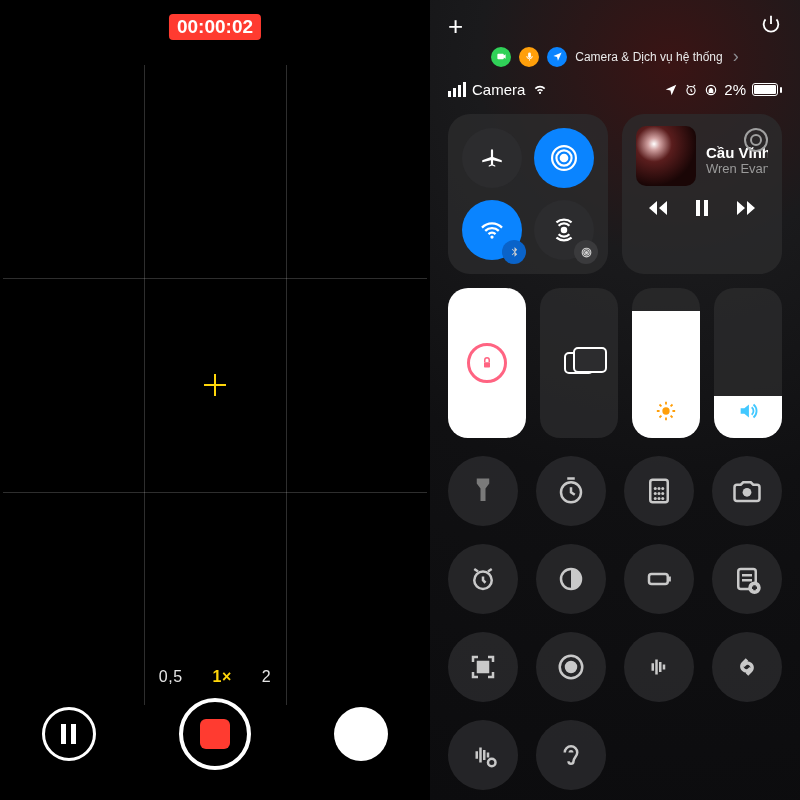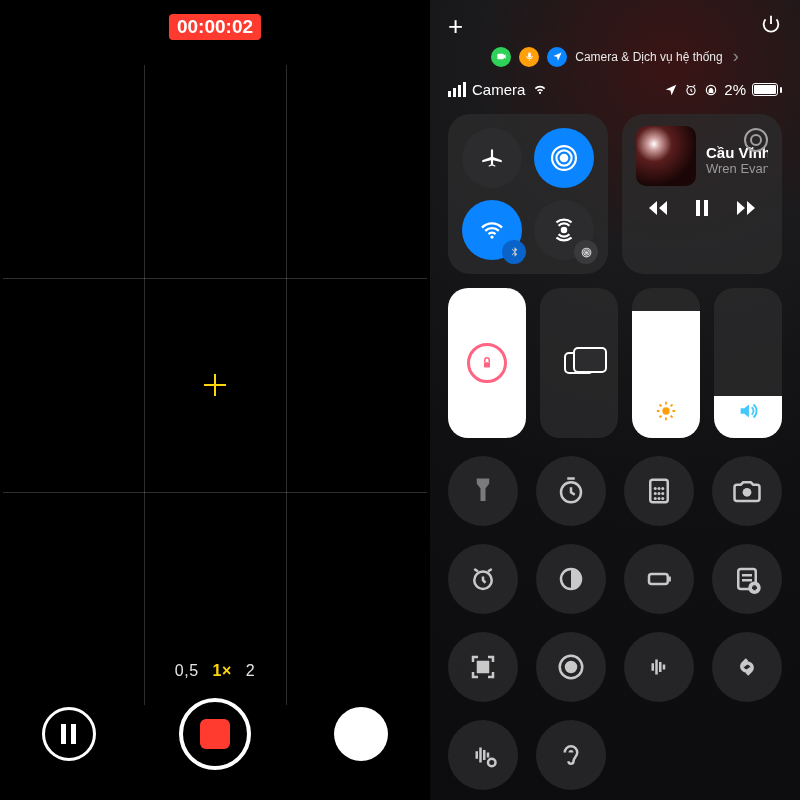--- a/index.html
+++ b/index.html
@@ -33,22 +33,22 @@
   .focus-cross {
     position: absolute; top: 50%; left: 50%;
     width: 22px; height: 22px; transform: translate(-50%,-50%);
   }
   .focus-cross::before, .focus-cross::after {
     content: ""; position: absolute; background: #ffd60a;
   }
   .focus-cross::before { left: 50%; top: 0; bottom: 0; width: 2px; transform: translateX(-50%); }
   .focus-cross::after  { top: 50%; left: 0; right: 0; height: 2px; transform: translateY(-50%); }
   .zoom-row {
-    position: absolute; left: 0; right: 0; bottom: 120px;
-    display: flex; gap: 14px; justify-content: center;
+    position: absolute; left: 0; right: 0; bottom: 114px;
+    display: flex; gap: 30px; justify-content: center;
     color: #fff; font-size: 16px; letter-spacing: 0.5px;
   }
   .zoom-row span { color: #e5e5e5; }
   .zoom-row .active { color: #ffd60a; font-weight: 600; }
   .cam-controls {
     position: absolute; left: 0; right: 0; bottom: 30px; height: 72px;
     display: flex; align-items: center; justify-content: space-around;
   }
   .circ-btn { border-radius: 50%; display: flex; align-items: center; justify-content: center; }
   .pause-btn {

